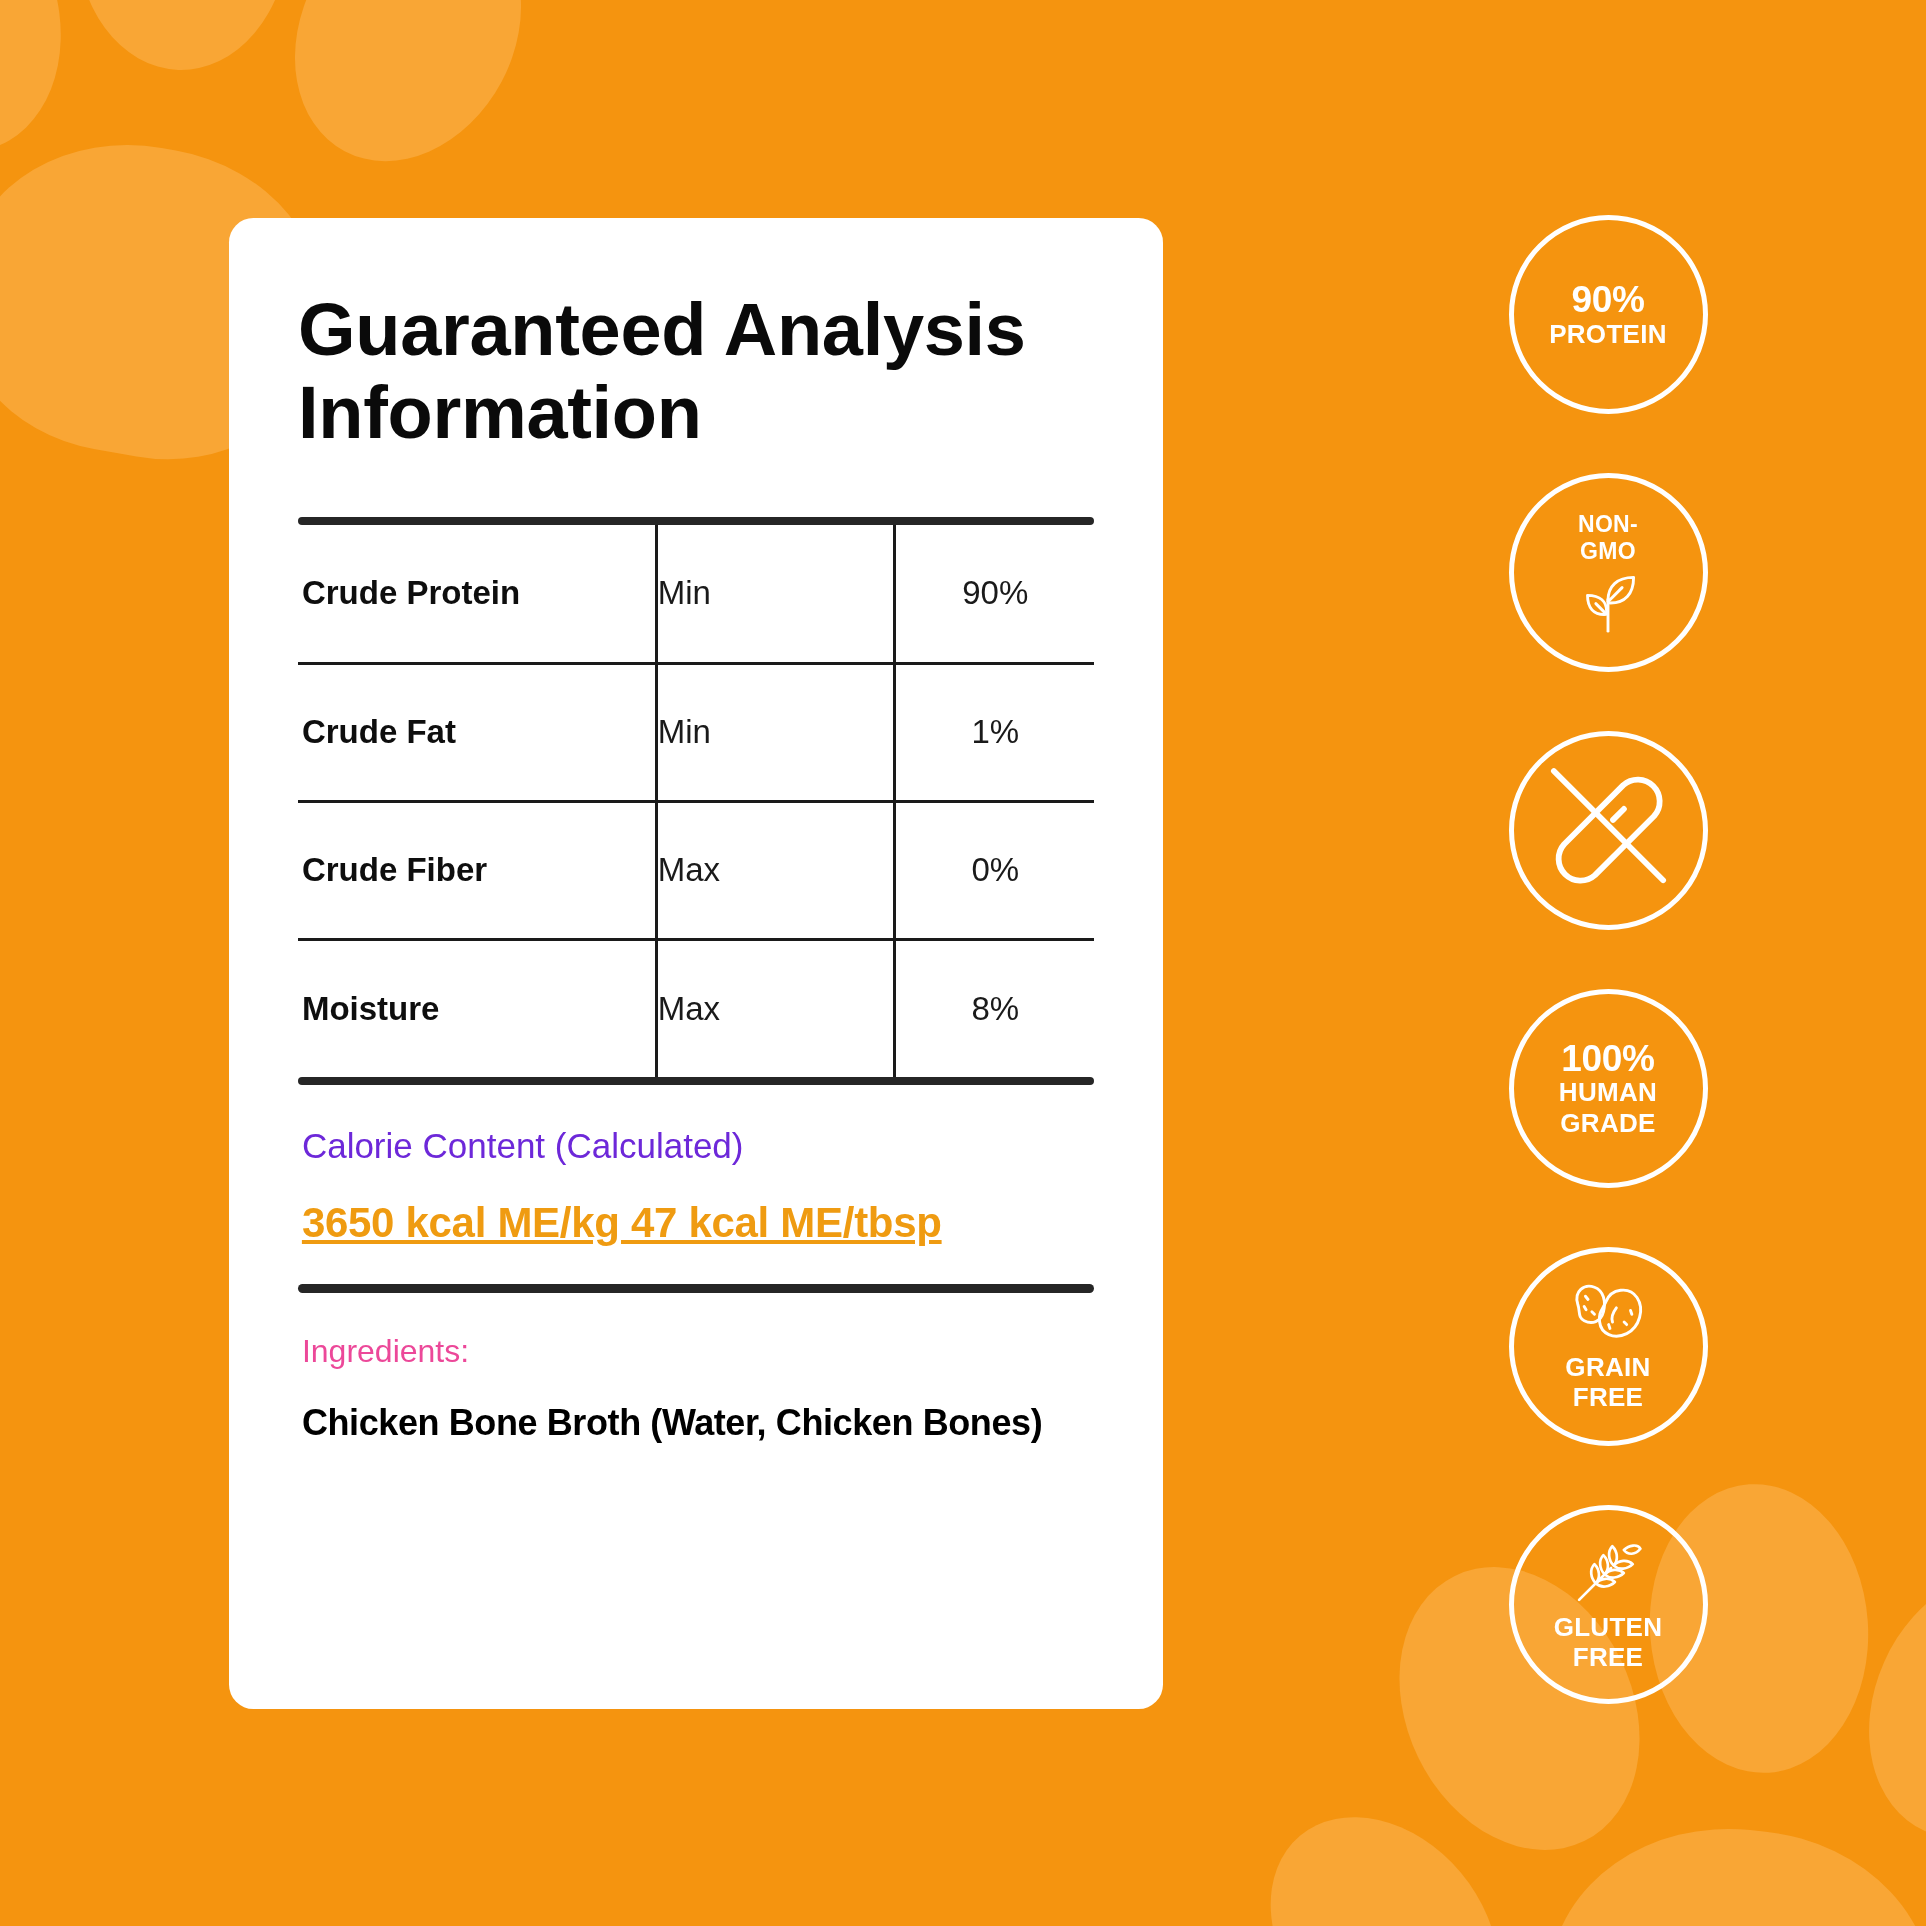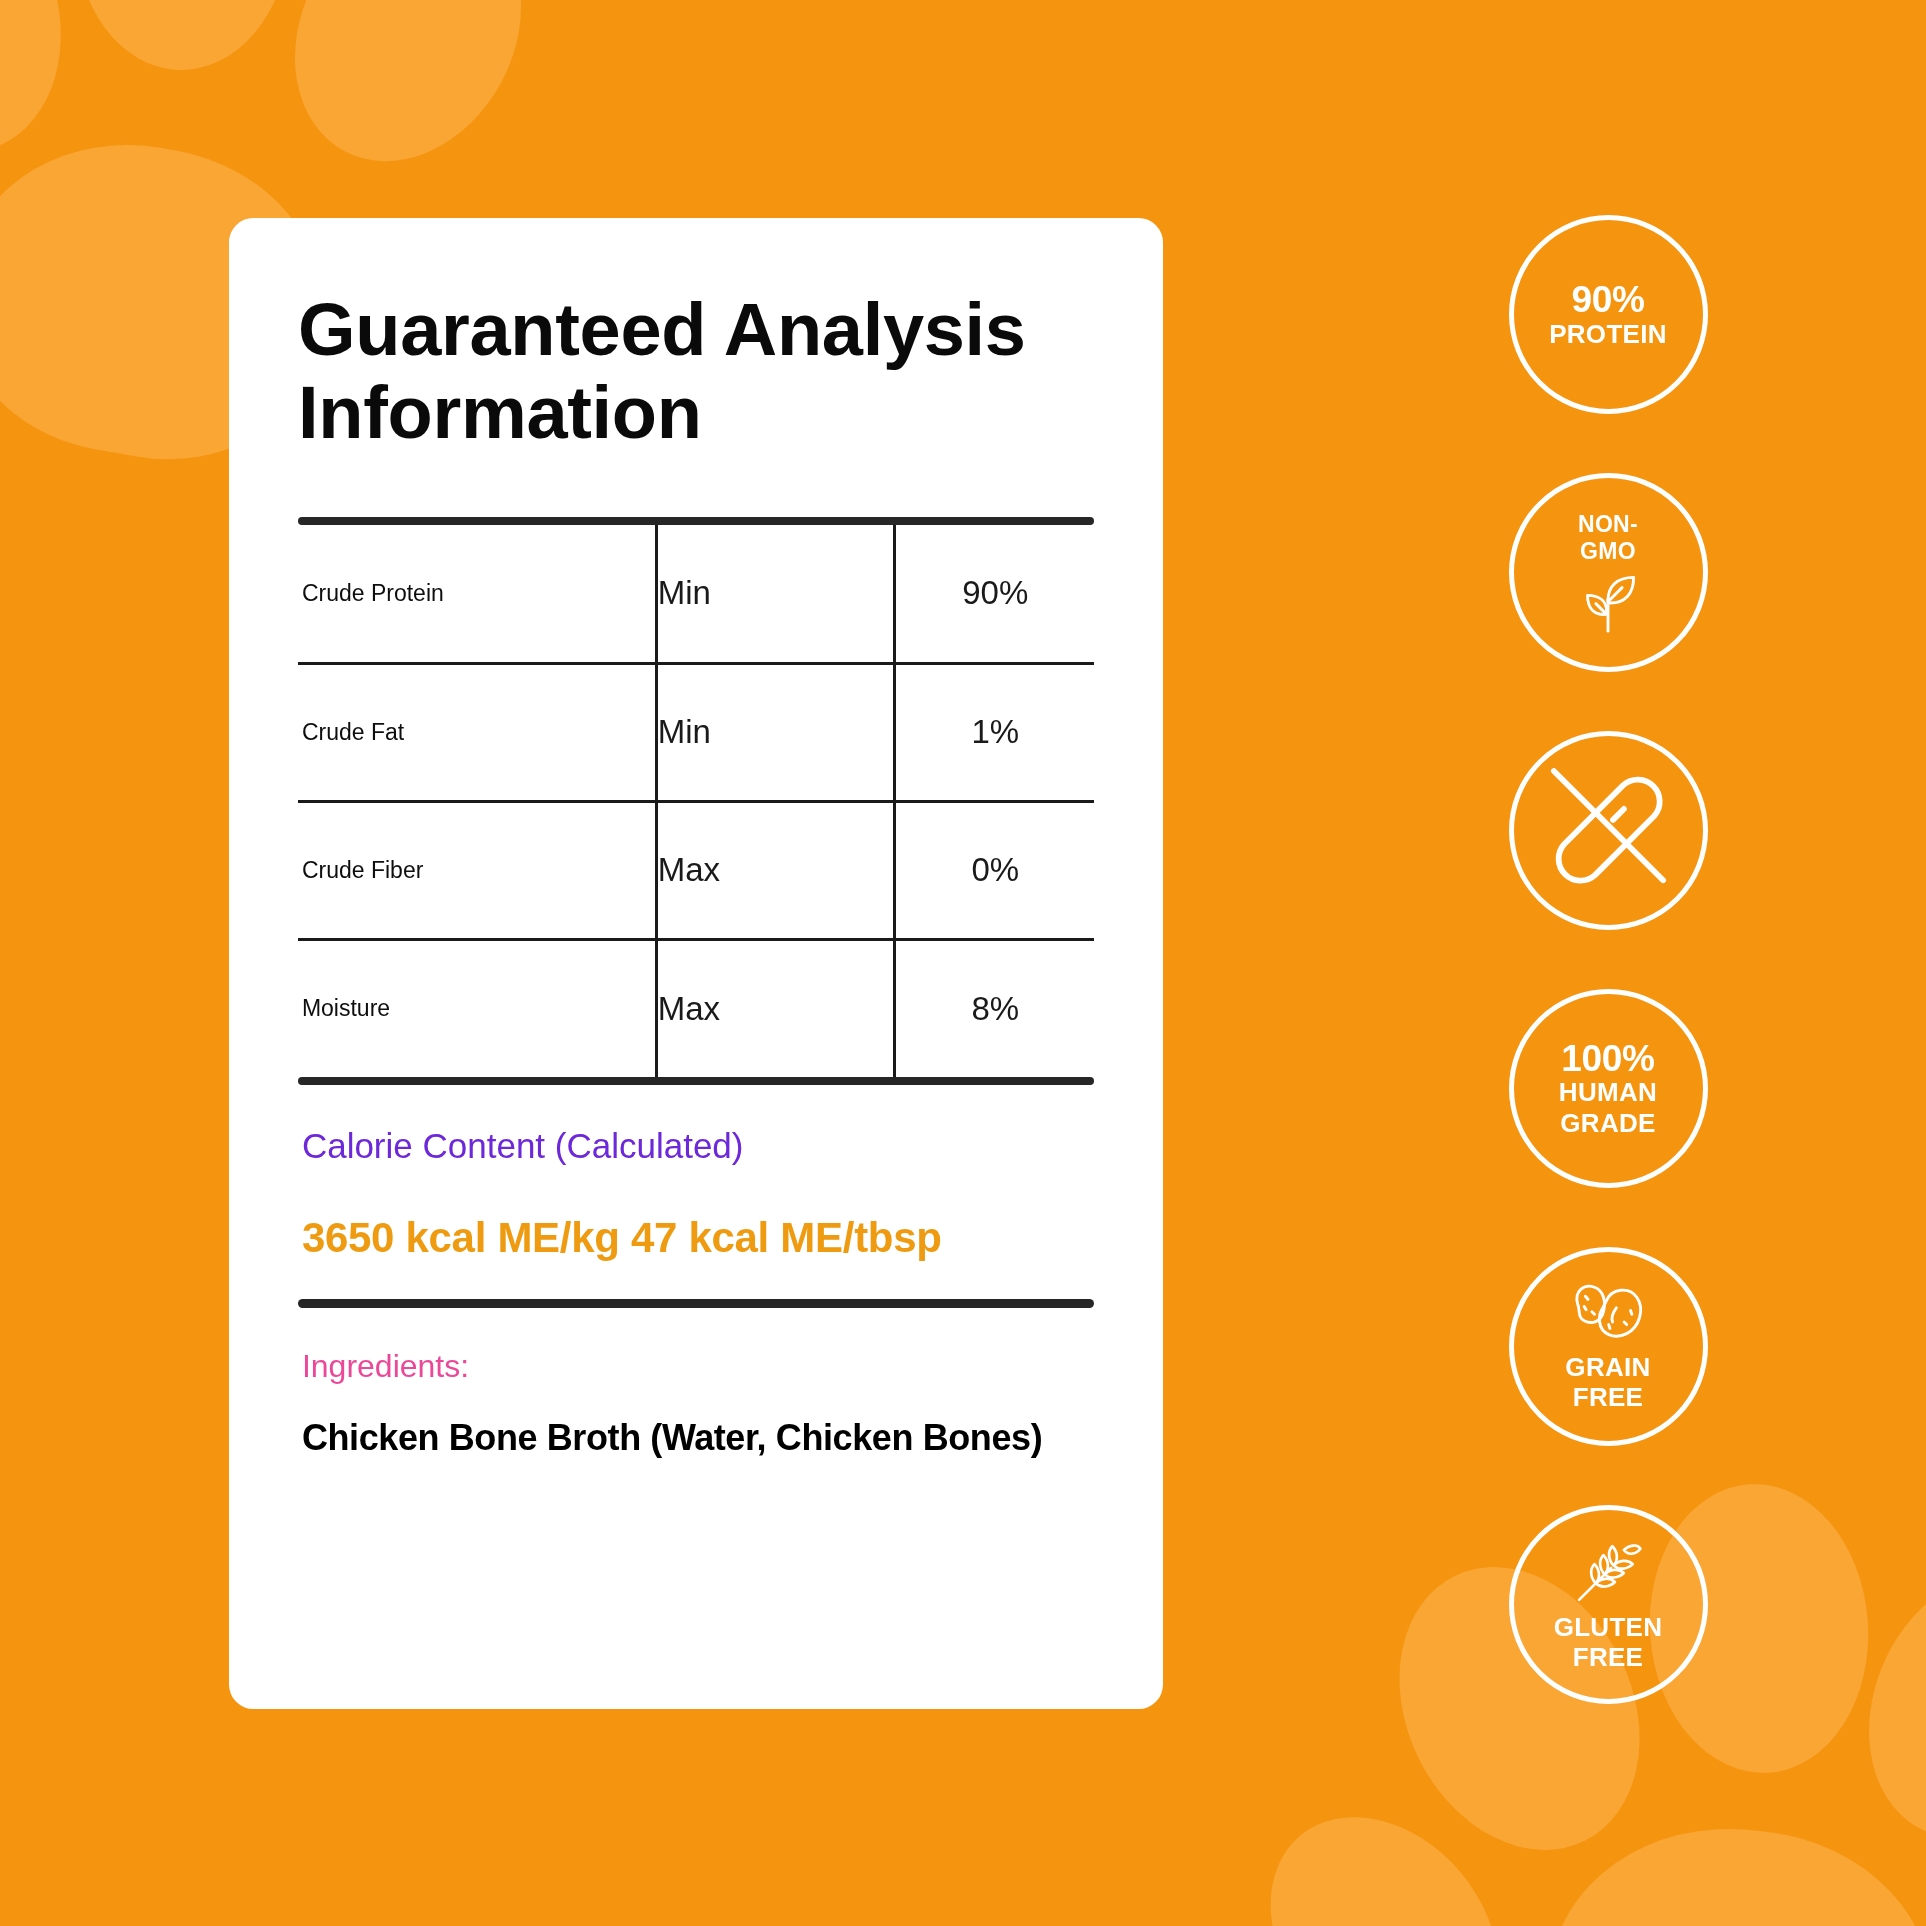--- a/index.html
+++ b/index.html
@@ -91,43 +91,44 @@
     vertical-align: middle;
     border-bottom: 3.2px solid #1A1A1A;
   }
   #analysis-table tr:last-child td { border-bottom: none; }
 
   .col-name  { width: 45%; padding-left: 3.9px; }
   .col-qual  { width: 30%; text-align: left; border-left: 3.2px solid #1A1A1A; }
   .col-value { width: 25%; text-align: center; border-left: 3.2px solid #1A1A1A; }
 
   .cell-name {
-    font-size: 23px;
-    font-weight: 400;
+    font-size: 33px;
+    font-weight: 700;
     color: #0E0E0E;
   }
   .cell-qual, .cell-value {
     font-size: 33px;
     font-weight: 400;
     color: #1A1A1A;
   }
 
   
   #calorie-section { padding: 41px 0 37px 3.9px; }
   #calorie-label {
     font-size: 35px;
     font-weight: 400;
     color: #6d28d9;
   }
   #calorie-value {
-    margin-top: 48px;
+    margin-top: 33px;
     font-size: 42px;
     font-weight: 700;
     color: #EF9B11;
     letter-spacing: -0.3px;
+    text-decoration: underline;
   }
 
   
   #ingredients-section { padding: 40px 0 0 3.9px; }
   #ingredients-label {
     font-size: 32px;
     font-weight: 400;
     color: #ec4899;
   }
   #ingredients-value {

